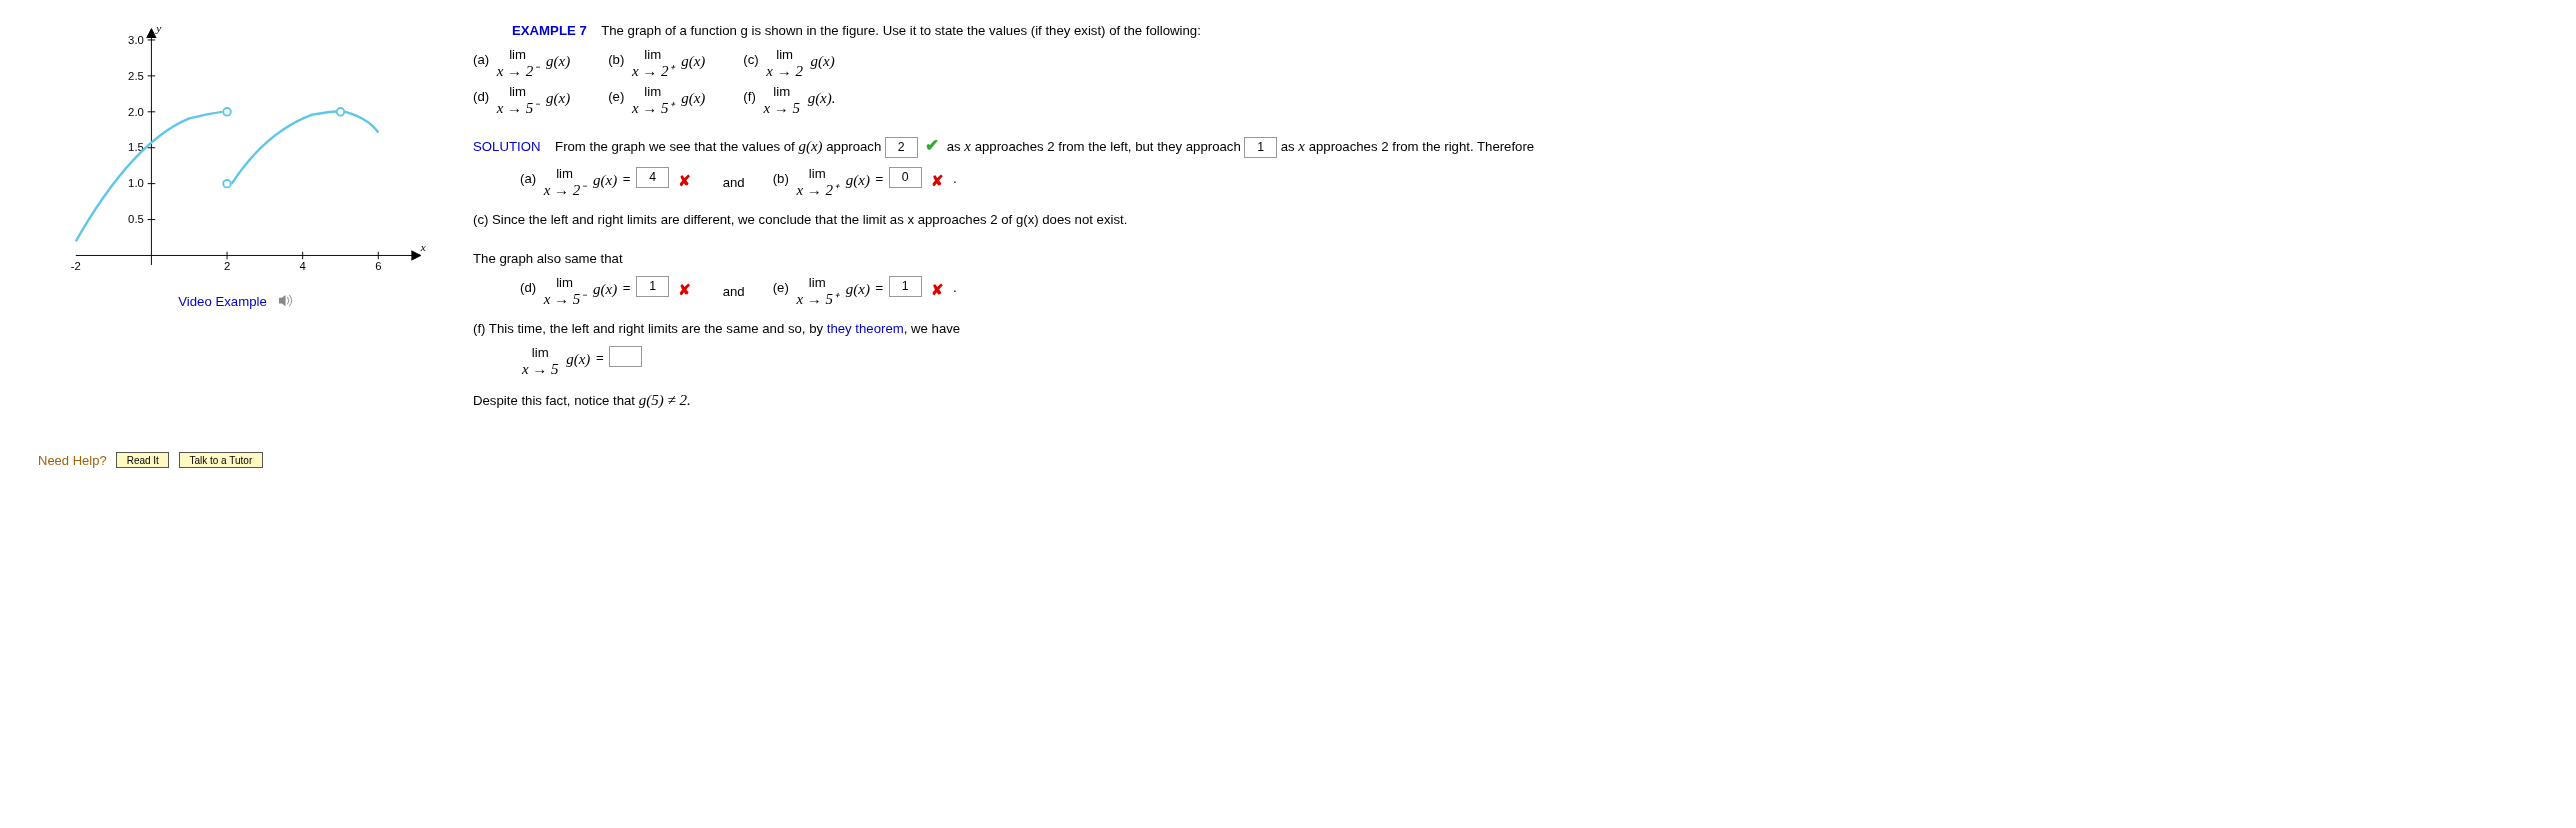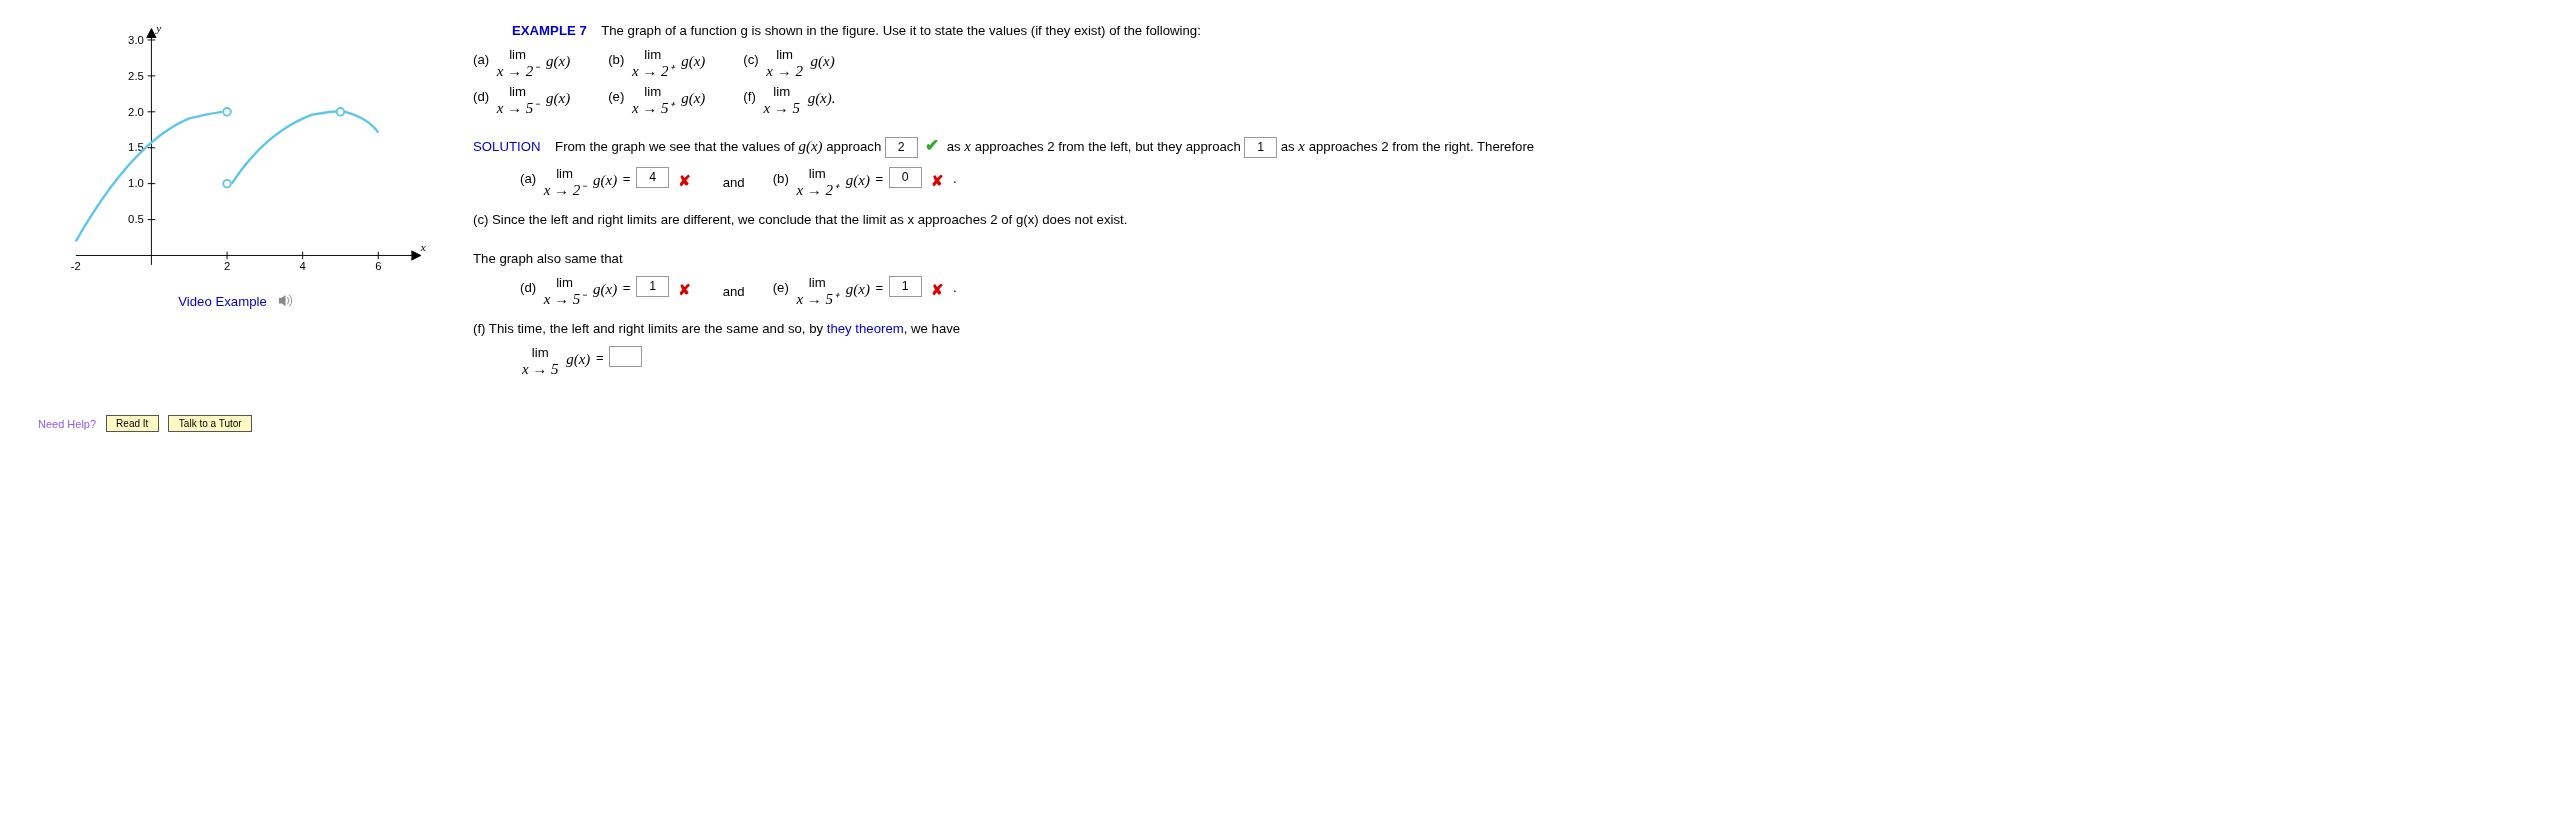--- a/index.html
+++ b/index.html
@@ -90,22 +90,22 @@
 .indent {
   margin-left: 47px;
 }
 .help-row {
   margin-top: 38px;
   display: flex;
   align-items: center;
   gap: 9.5px;
 }
 .need-help {
-  color: #8b5cf6;
-  font-size: 11px;
+  color: #a16207;
+  font-size: 13px;
 }
 .help-btn {
   border: 0.9px solid #555;
   background: #fef9c3;
   padding: 1.9px 9.5px;
   font-size: 10px;
   cursor: pointer;
 }
 .part-row {
   display: flex;
@@ -324,20 +324,23 @@
     <div class="indent part-item" style="margin-top:5.7px">
       <span class="limit">
           <span class="limit-top">lim</span>
           <span class="limit-bot ital">x → 5</span>
         </span>
       <span class="ital">g(x)</span>
       <span> = </span>
       <span class="answer-box"></span>
     </div>
 
+    <div style="margin-top:9.5px">
+      <span>Despite this fact, notice that </span><span class="ital">g(5) ≠ 2.</span>
+    </div>
   </div>
 </div>
 
 <div class="help-row">
   <span class="need-help">Need Help?</span>
   <button class="help-btn">Read It</button>
   <button class="help-btn">Talk to a Tutor</button>
 </div>
 
 

